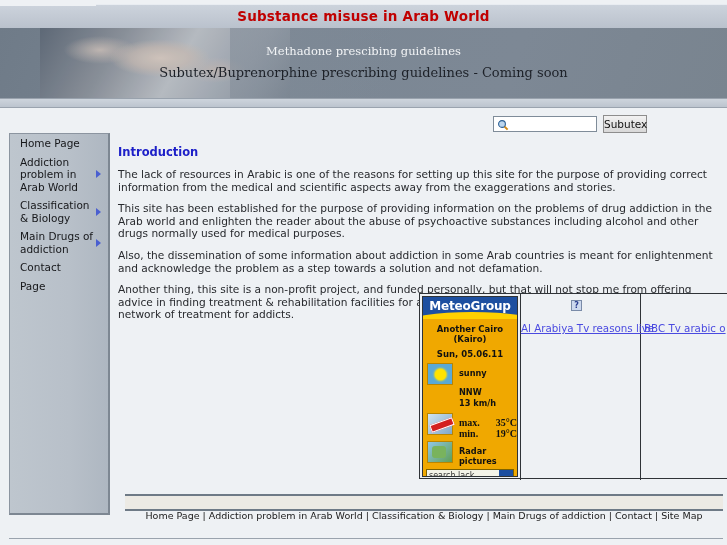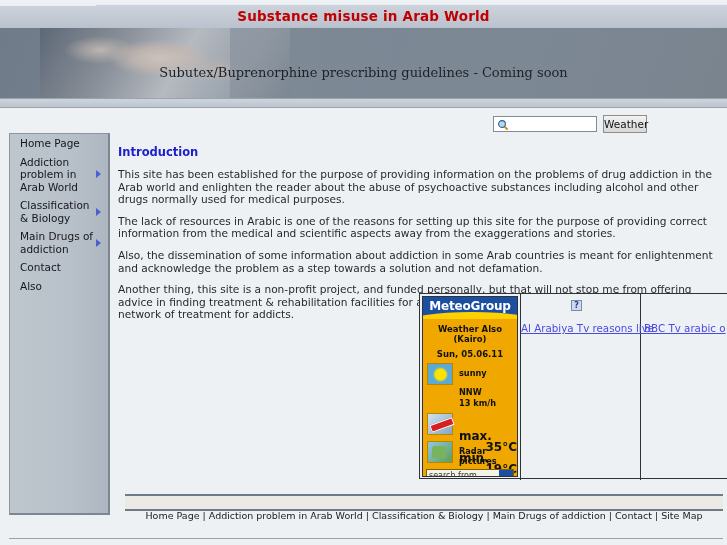--- a/index.html
+++ b/index.html
@@ -167,22 +167,22 @@
     position:absolute;left:4px;top:4px;width:14px;height:12px;
     background:#79b35d;border-radius:3px;
   }
   .meteo-lbl{
     position:absolute;left:36px;top:5px;font-size:8.2px;color:#111;font-weight:bold;
   }
   .meteo-wind{
     margin-left:36px;font-size:8.2px;color:#111;font-weight:bold;line-height:11px;
   }
   .meteo-mm{
-    position:absolute;left:36px;top:18px;font-size:12px;color:#111;
-    font-weight:bold;line-height:11px;width:58px;
+    position:absolute;left:36px;top:4px;font-size:10px;color:#111;
+    font-weight:bold;line-height:11px;width:58px;font-family:Liberation Serif, serif;
   }
   .meteo-mm span.v{float:right;}
   .meteo-search{
     position:relative;margin:4px 3px 0 3px;height:13px;
     background:#f3f3e8;border:1px solid #7c6200;box-sizing:border-box;
     font-size:8px;color:#333;padding:1px 0 0 2px;overflow:hidden;
   }
   .meteo-search .go{
     position:absolute;right:0;top:0;width:14px;height:11px;background:#1d4fa0;
   }
@@ -220,34 +220,35 @@
 
 <div class="page">
 
   <div class="header-wrap">
     <div class="title-bar">
       <div class="site-title">Substance misuse in Arab World</div>
     </div>
     <div class="banner">
       <div class="banner-photo"></div>
       <div class="banner-photo2"></div>
+      <div class="banner-line1">Methadone prescibing guidelines</div>
       <div class="banner-line2">Subutex/Buprenorphine prescribing guidelines - Coming soon</div>
     </div>
     <div class="header-foot"></div>
   </div>
 
   <div class="search-row">
     <div class="search-box">
       <svg class="search-mag" viewBox="0 0 12 12">
         <circle cx="5" cy="5" r="3.4" fill="#bcd6ee" stroke="#2b5f93" stroke-width="1.1"></circle>
         <line x1="7.6" y1="7.6" x2="10.6" y2="10.6" stroke="#d08a1a" stroke-width="2"></line>
       </svg>
       <input class="search-input-text" type="text" placeholder="" style="">
     </div>
-    <div class="search-btn">Weather</div>
+    <div class="search-btn">Subutex</div>
   </div>
 
   <div class="sidebar">
     <div class="nav-item">
       <span class="label">Home Page</span>
     </div>
     <div class="nav-item">
       <span class="label">Addiction problem in Arab World</span>
       <span class="chev"></span>
     </div>
@@ -256,41 +257,41 @@
       <span class="chev"></span>
     </div>
     <div class="nav-item">
       <span class="label">Main Drugs of addiction</span>
       <span class="chev"></span>
     </div>
     <div class="nav-item">
       <span class="label">Contact</span>
     </div>
     <div class="nav-item">
-      <span class="label">Also</span>
+      <span class="label">Page</span>
     </div>
   </div>
 
   <div class="content">
     <div class="h-intro">Introduction</div>
+    <p class="para">The lack of resources in Arabic is one of the reasons for setting up this site for the purpose of providing correct information from the medical and scientific aspects away from the exaggerations and stories.</p>
     <p class="para">This site has been established for the purpose of providing information on the problems of drug addiction in the Arab world and enlighten the reader about the abuse of psychoactive substances including alcohol and other drugs normally used for medical purposes.</p>
-    <p class="para">The lack of resources in Arabic is one of the reasons for setting up this site for the purpose of providing correct information from the medical and scientific aspects away from the exaggerations and stories.</p>
     <p class="para">Also, the dissemination of some information about addiction in some Arab countries is meant for enlightenment and acknowledge the problem as a step towards a solution and not defamation.</p>
     <p class="para">Another thing, this site is a non-profit project, and funded personally, but that will not stop me from offering advice in finding treatment &amp; rehabilitation facilities for addiction, especially in Britain where there are excellent network of treatment for addicts.</p>
   </div>
 
   <div class="widget-table">
 
     <div class="wt-cell wt-c1">
       <div class="meteo">
         <div class="meteo-logo">
           <div class="curve"></div>
           <div class="mtxt">MeteoGroup</div>
         </div>
-        <div class="meteo-line">Weather Also (Kairo)</div>
+        <div class="meteo-line">Another Cairo (Kairo)</div>
         <div class="meteo-line">Sun, 05.06.11</div>
 
         <div class="meteo-row">
           <div class="ic ic-sun">
               <div class="sun"></div>
             </div>
           <div class="meteo-lbl">sunny</div>
         </div>
 
         <div class="meteo-wind">NNW</div>
@@ -307,21 +308,21 @@
         </div>
 
         <div class="meteo-row">
           <div class="ic ic-radar">
               <div class="land"></div>
             </div>
           <div class="meteo-lbl">Radar pictures</div>
         </div>
 
         <div class="meteo-search">
-          <span>search from</span>
+          <span>search lack</span>
           <span class="go"></span>
         </div>
 
       </div>
     </div>
 
     <div class="wt-cell wt-c2">
       <div class="broken-img">?</div>
       <a class="wlink" style="left:0;">Al Arabiya Tv reasons live</a>
     </div>

